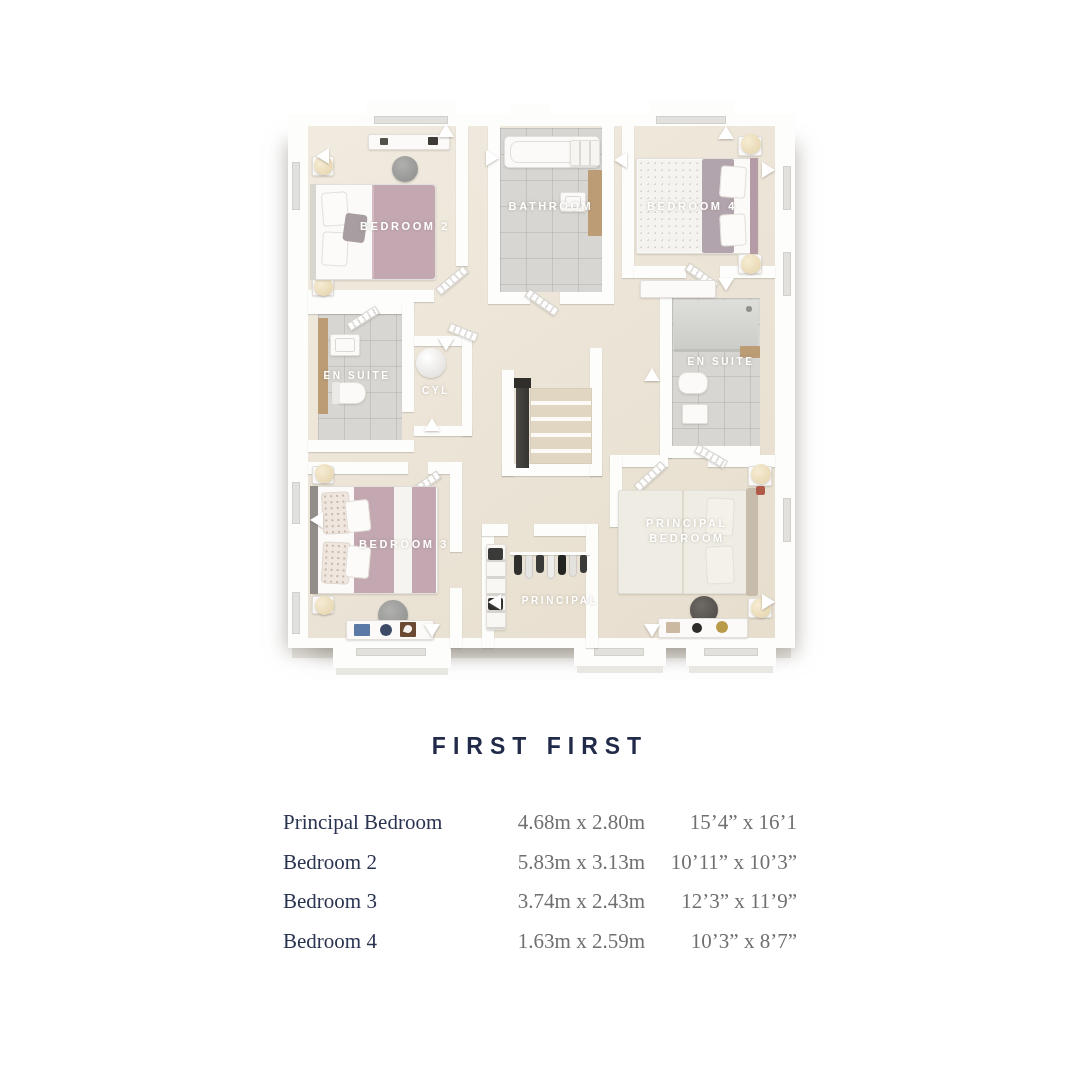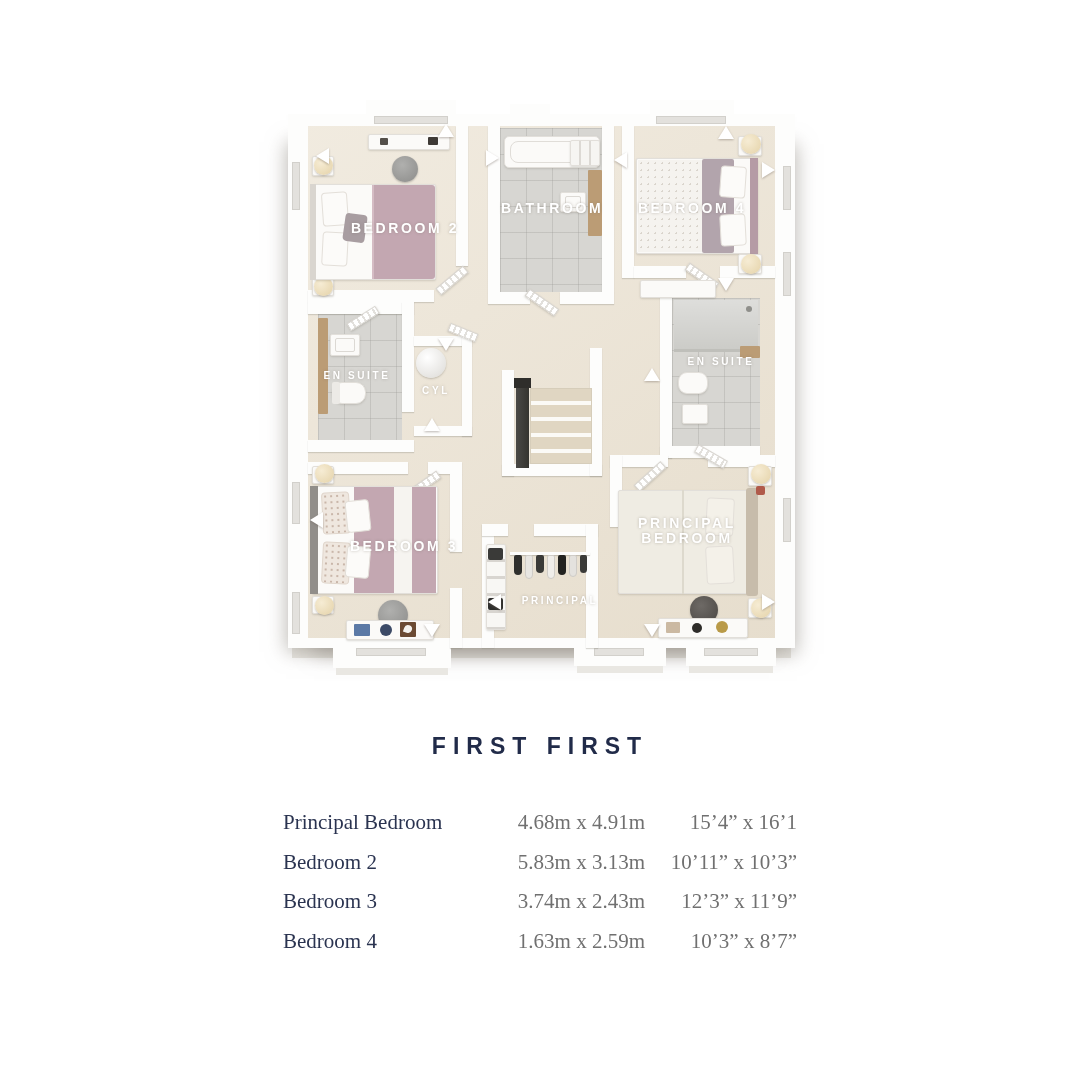--- a/index.html
+++ b/index.html
@@ -34,21 +34,21 @@
   .door{position:absolute;background:repeating-linear-gradient(90deg,#ffffff 0 4px,#e2e0dc 4px 6px);border:1px solid #d8d5d0;box-shadow:0 1px 2px rgba(130,125,115,.3);}
 
   
   .arr{position:absolute;width:0;height:0;filter:drop-shadow(0 1px 1px rgba(110,100,90,.45));}
   .arr.l{border-top:8px solid transparent;border-bottom:8px solid transparent;border-right:13px solid #fff;}
   .arr.r{border-top:8px solid transparent;border-bottom:8px solid transparent;border-left:13px solid #fff;}
   .arr.u{border-left:8px solid transparent;border-right:8px solid transparent;border-bottom:13px solid #fff;}
   .arr.d{border-left:8px solid transparent;border-right:8px solid transparent;border-top:13px solid #fff;}
 
   
-  .rlabel{position:absolute;color:#ffffff;font-size:14px;font-weight:700;letter-spacing:2.6px;
+  .rlabel{position:absolute;color:#ffffff;font-size:11px;font-weight:700;letter-spacing:2.6px;
     text-align:center;text-shadow:0 0 3px rgba(120,110,100,.45);white-space:nowrap;}
   .rlabel.wrap{white-space:normal;line-height:15px;}
 
   
   .stair-rail{position:absolute;background:linear-gradient(90deg,#4a4946,#35342f);}
   .stairs{position:absolute;background:repeating-linear-gradient(180deg,#e0d6c2 0 12px,#fbfaf6 12px 16px);border:1px solid #d6cdba;}
 
   
   .rail{position:absolute;background:#fdfdfc;height:3px;box-shadow:0 1px 1px rgba(130,125,115,.4);}
   .garment{position:absolute;border-radius:2px 2px 4px 4px;}
@@ -257,21 +257,21 @@
   <div class="rlabel" style="left:54px;top:438px;width:124px;">BEDROOM 3</div>
   <div class="rlabel" style="left:222px;top:495px;width:100px;font-size:10px;">PRINCIPAL</div>
   <div class="rlabel wrap" style="left:336px;top:416px;width:126px;">PRINCIPAL BEDROOM</div>
 </div>
 
 <div class="title">FIRST FIRST</div>
 
 <div class="dims">
   <div class="row">
     <span class="name">Principal Bedroom</span>
-    <span class="metric">4.68m x 4.91m</span>
+    <span class="metric">4.68m x 2.80m</span>
     <span class="imperial">15’4” x 16’1</span>
   </div>
   <div class="row">
     <span class="name">Bedroom 2</span>
     <span class="metric">5.83m x 3.13m</span>
     <span class="imperial">10’11” x 10’3”</span>
   </div>
   <div class="row">
     <span class="name">Bedroom 3</span>
     <span class="metric">3.74m x 2.43m</span>

